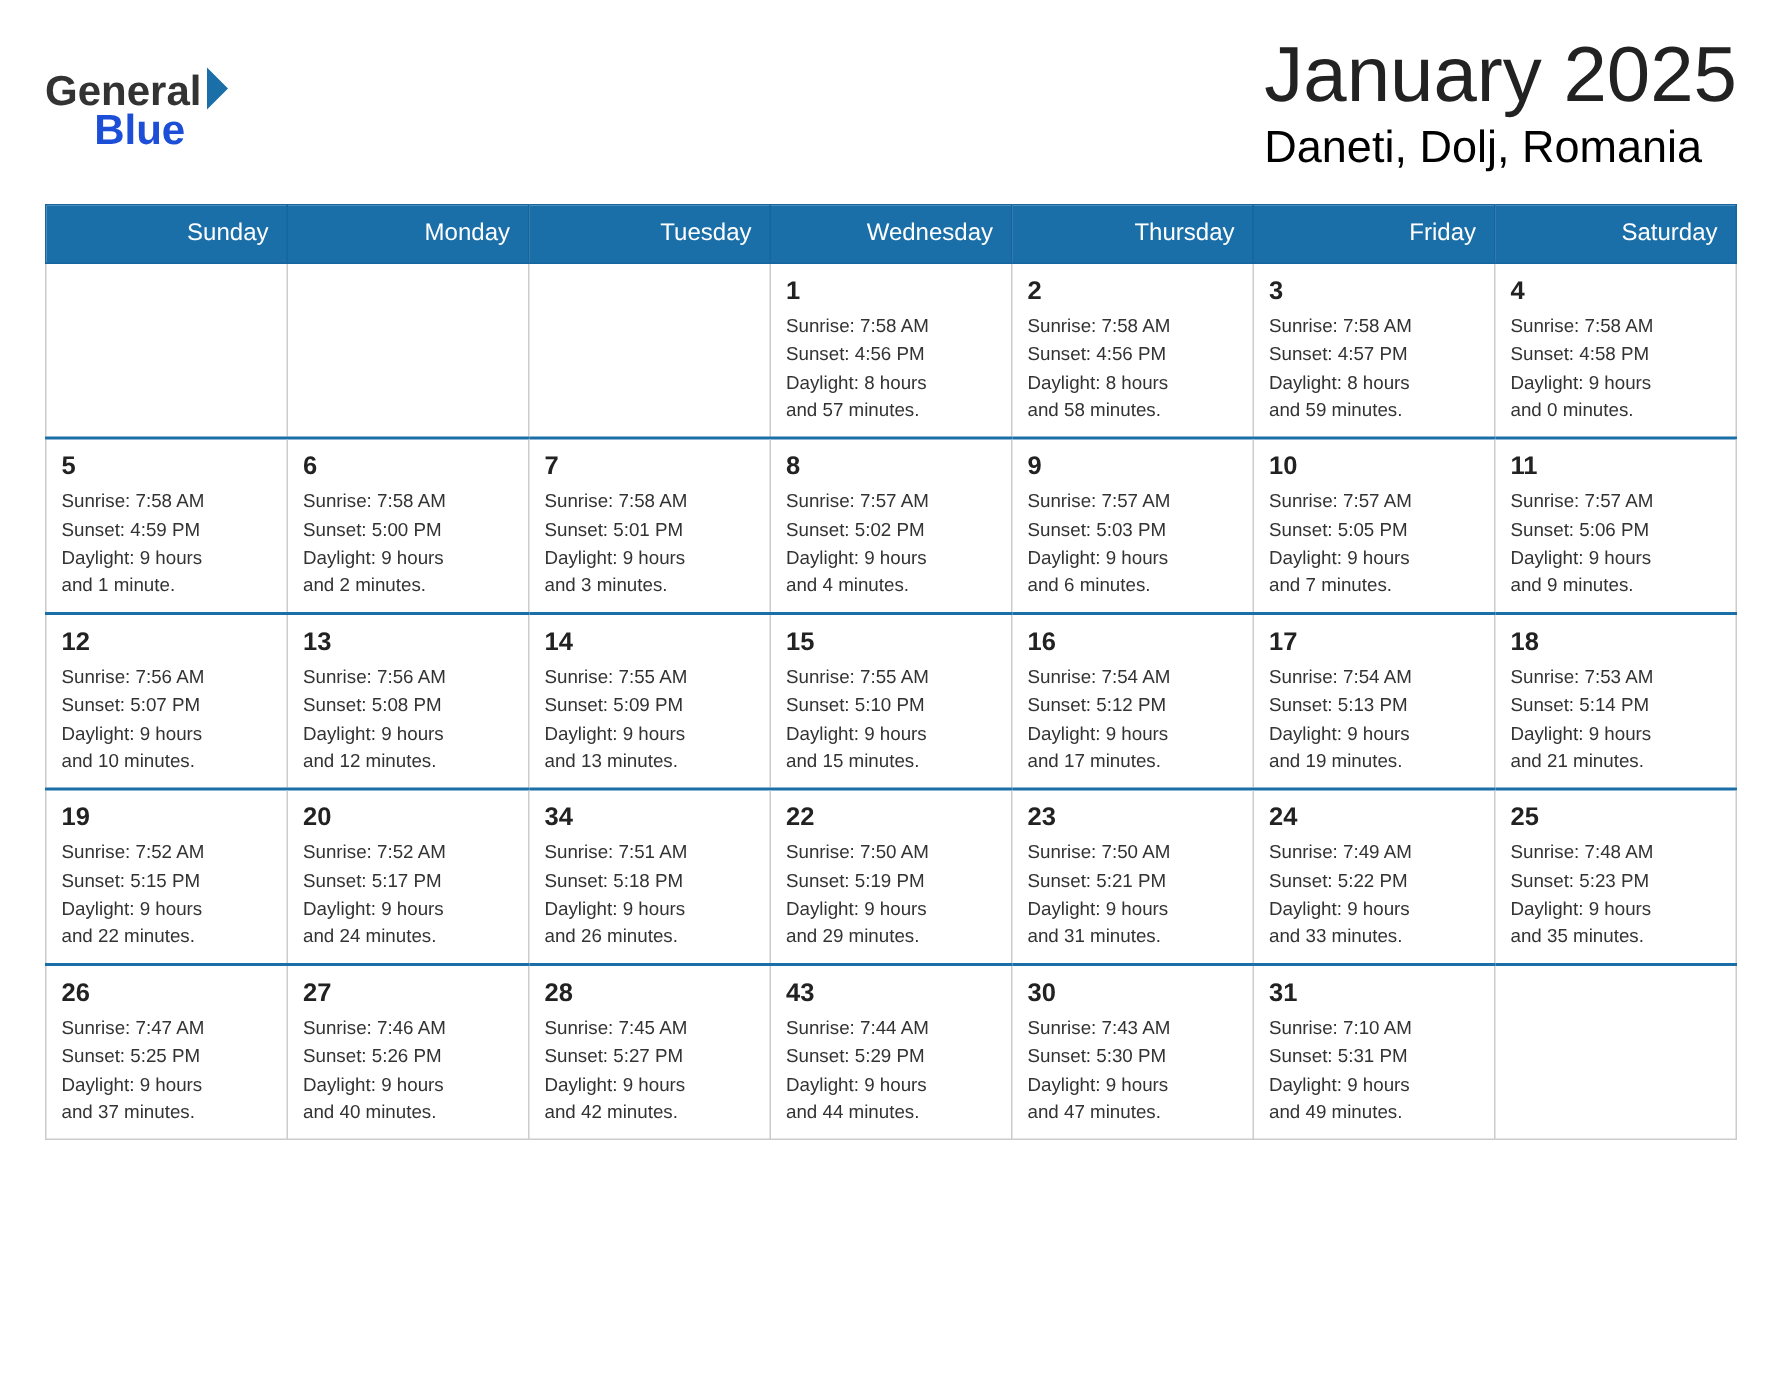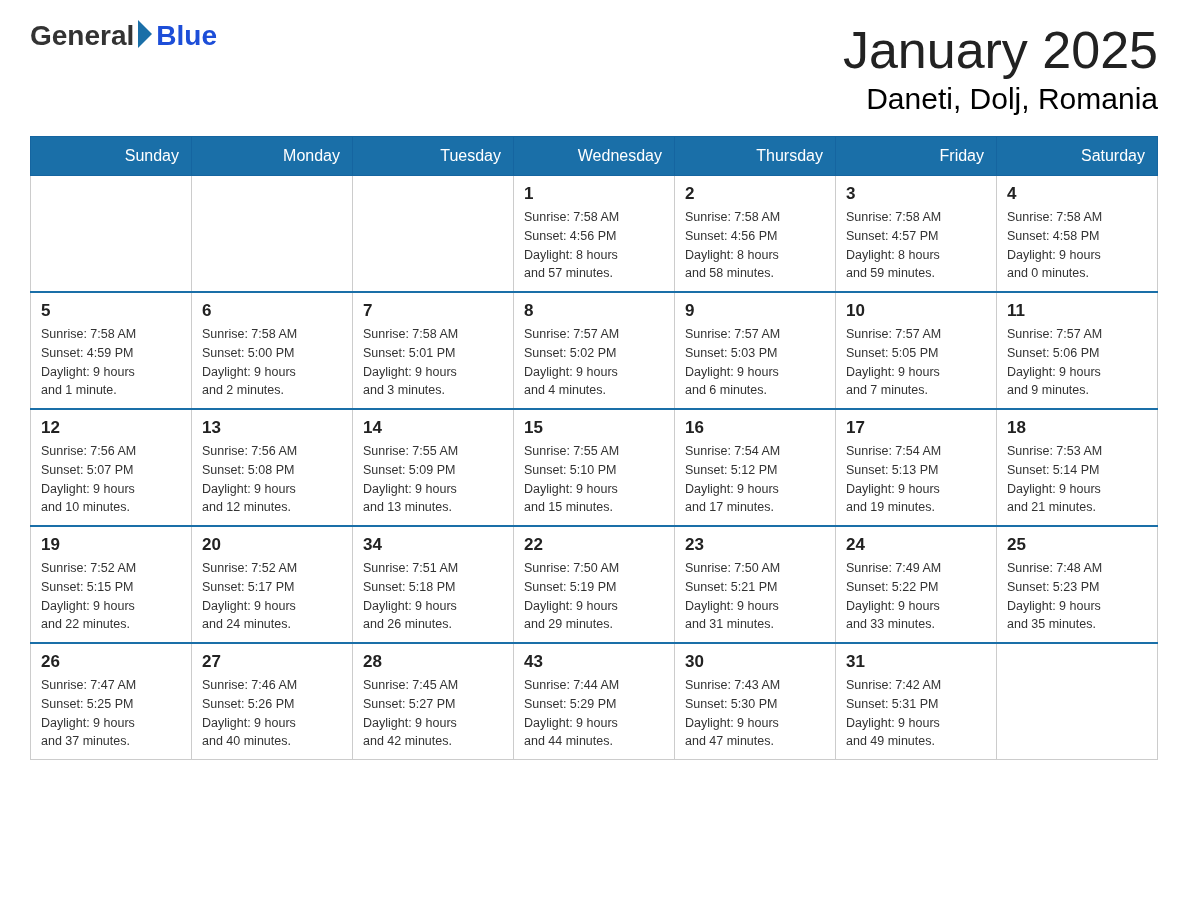--- a/index.html
+++ b/index.html
@@ -11,22 +11,23 @@
       min-height: 918px;
     }
     .header {
       display: flex;
       justify-content: space-between;
       align-items: flex-start;
       margin-bottom: 20px;
     }
     .logo {
       display: flex;
-      flex-direction: row;
-      align-items: flex-end;
+      flex-direction: column;
+      align-items: center;
+      margin-top: 25px;
     }
     .logo-general {
       font-size: 28px;
       font-weight: bold;
       color: #333;
       display: flex;
       align-items: center;
     }
     .logo-general .arrow {
       width: 0;
@@ -38,21 +39,21 @@
       margin-top: -4px;
     }
     .logo-blue {
       font-size: 28px;
       font-weight: bold;
       color: #1d4ed8;
       margin-top: -6px;
       margin-left: 4px;
     }
     .title-section {
-      text-align: right;
+      text-align: left;
     }
     .calendar-title {
       font-size: 52px;
       font-weight: normal;
       color: #222;
     }
     .calendar-subtitle {
       font-size: 30px;
       color: #000000;
       margin-top: 2px;
@@ -346,21 +347,21 @@
         </td>
         <td>
           <span class="day-number">30</span>
           <div class="day-info" style="white-space: pre-line;">Sunrise: 7:43 AM
 Sunset: 5:30 PM
 Daylight: 9 hours
 and 47 minutes.</div>
         </td>
         <td>
           <span class="day-number">31</span>
-          <div class="day-info" style="white-space: pre-line;">Sunrise: 7:42 AM
+          <div class="day-info" style="white-space: pre-line;">Sunrise: 7:10 AM
 Sunset: 5:31 PM
 Daylight: 9 hours
 and 49 minutes.</div>
         </td>
         <td class="empty-cell"></td>
       </tr>
     </tbody>
 </table>
 
 </body></html>

